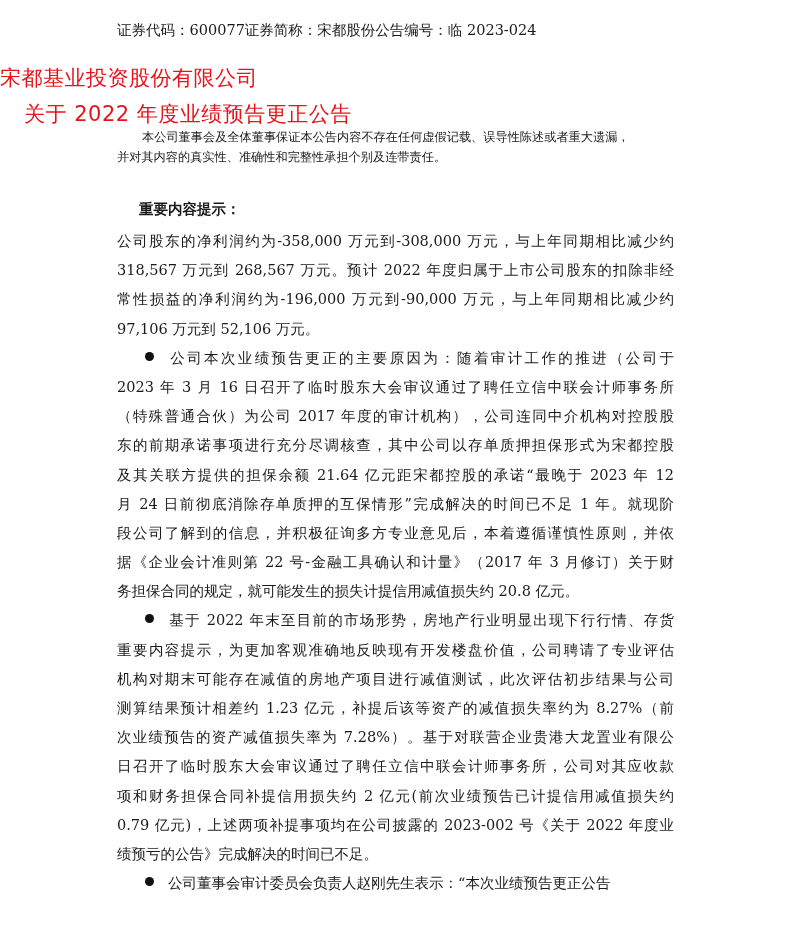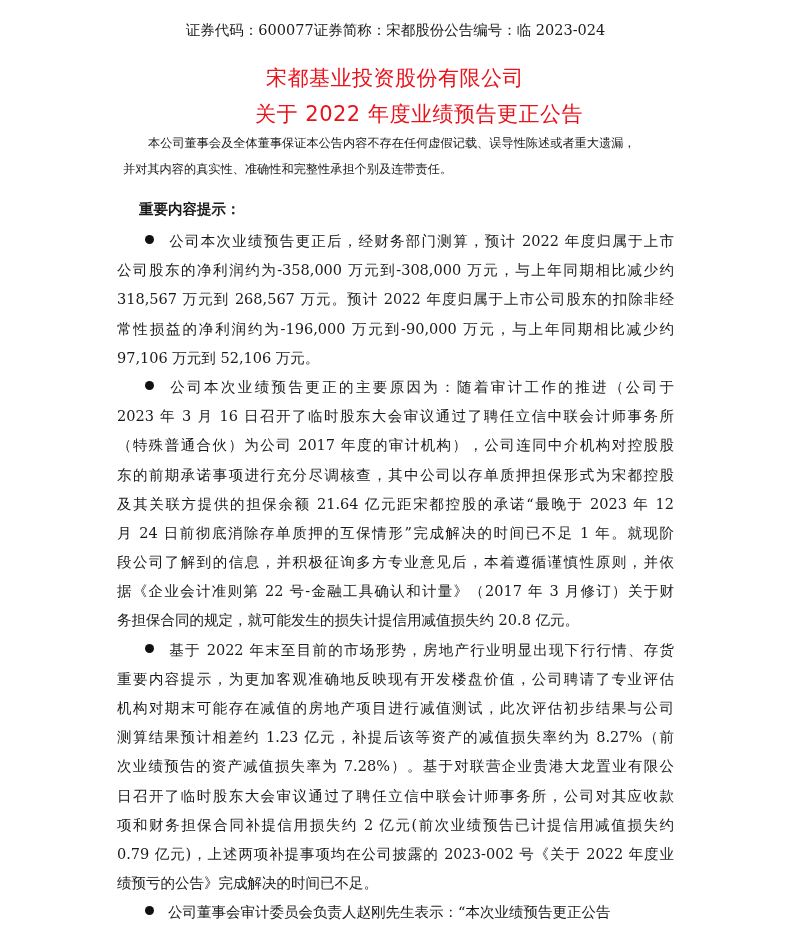--- a/index.html
+++ b/index.html
@@ -1,25 +1,25 @@
 <!DOCTYPE html>
 <html><head>
 <meta charset="utf-8">
 <style>
   html, body { margin: 0; padding: 0; background: #ffffff; }
   body { width: 790px; height: 935px; overflow: hidden; position: relative;
          font-family: "DejaVu Serif", "Liberation Serif", serif; color: #1a1a1a; }
   .header { position: absolute; top: 19px; left: 117px; width: 557px; height: 22px;
-            font-size: 14.5px; display: flex; justify-content: center; align-items: center; }
-  .title { position: absolute; left: 0; width: 790px; text-align: center; color: #e8121a;
+            font-size: 14.5px; display: flex; justify-content: flex-start; align-items: center; }
+  .title { position: absolute; left: 0; width: 790px; color: #e8121a;
            font-family: "DejaVu Sans", "Liberation Sans", sans-serif; font-size: 21px; letter-spacing: 0.5px; }
   .title.t1 { top: 64px; }
   .title.t2 { top: 100px; padding-left: 24px; }
   .disclaimer { position: absolute; top: 127px; left: 117px; width: 557px; font-size: 12.2px; line-height: 20px; }
-  .disclaimer p { margin: 6px; }
+  .disclaimer p { margin: 0; }
   .disclaimer .indent { text-indent: 25px; }
   .section-heading { position: absolute; top: 200px; left: 139px; font-size: 14.5px; font-weight: bold; }
   .body-text { position: absolute; top: 227px; left: 117px; width: 557px; font-size: 14.5px; }
   .line { height: 29.2px; line-height: 29.2px; white-space: nowrap; text-align: justify; text-align-last: justify; }
   .line.last { text-align-last: left; }
   .line.first { padding-left: 28px; }
   .bullet-dot { display: inline-block; width: 9px; height: 9px; border-radius: 50%; background: #111; margin-right: 14px; vertical-align: 2px; }
 </style>
 </head>
 <body>
@@ -35,21 +35,20 @@
 
 <div class="disclaimer">
   <p class="indent">本公司董事会及全体董事保证本公告内容不存在任何虚假记载、误导性陈述或者重大遗漏，</p>
   <p>并对其内容的真实性、准确性和完整性承担个别及连带责任。</p>
 </div>
 
 <div class="section-heading">重要内容提示：</div>
 
 <div class="body-text">
 
-  <div class="line first"><span class="bullet-dot"></span><span>公司本次业绩预告更正后，经财务部门测算，预计 2022 年度归属于上市</span></div>
   <div class="line">公司股东的净利润约为-358,000 万元到-308,000 万元，与上年同期相比减少约</div>
   <div class="line">318,567 万元到 268,567 万元。预计 2022 年度归属于上市公司股东的扣除非经</div>
   <div class="line">常性损益的净利润约为-196,000 万元到-90,000 万元，与上年同期相比减少约</div>
   <div class="line last">97,106 万元到 52,106 万元。</div>
 
   <div class="line first"><span class="bullet-dot"></span><span>公司本次业绩预告更正的主要原因为：随着审计工作的推进（公司于</span></div>
   <div class="line">2023 年 3 月 16 日召开了临时股东大会审议通过了聘任立信中联会计师事务所</div>
   <div class="line">（特殊普通合伙）为公司 2017 年度的审计机构），公司连同中介机构对控股股</div>
   <div class="line">东的前期承诺事项进行充分尽调核查，其中公司以存单质押担保形式为宋都控股</div>
   <div class="line">及其关联方提供的担保余额 21.64 亿元距宋都控股的承诺“最晚于 2023 年 12</div>

